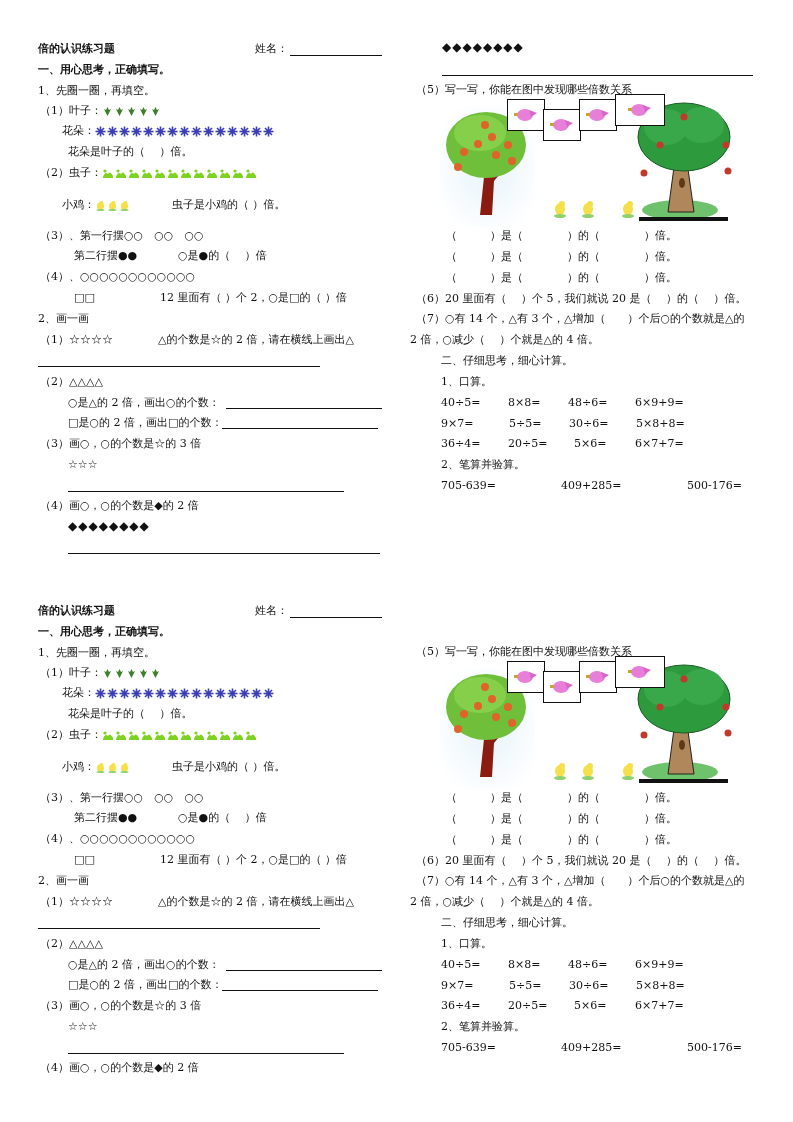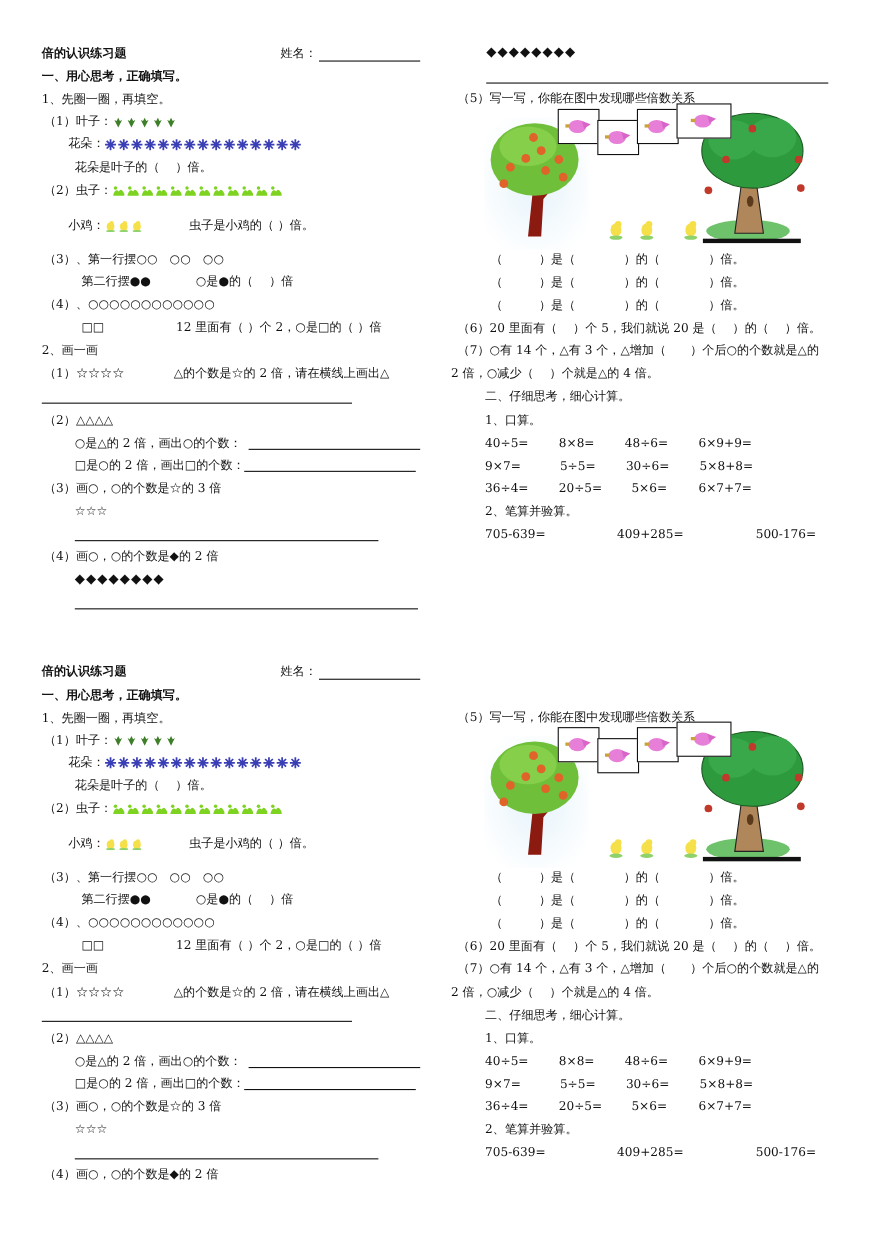--- a/index.html
+++ b/index.html
@@ -1,20 +1,20 @@
 <!DOCTYPE html>
 <html><head>
 <meta charset="utf-8">
 <style>
   html, body { margin:0; padding:0; background:#ffffff; }
   body { width:793px; height:1122px; position:relative; overflow:hidden;
          font-family:"DejaVu Serif","Liberation Serif",serif; color:#111; }
   .sheet { position:absolute; left:0; width:793px; height:562px; }
   .abs { position:absolute; white-space:nowrap; font-size:11px; line-height:14px; }
-  .bold { font-weight:bold; font-family:Liberation Sans, sans-serif; }
+  .bold { font-weight:bold; font-family:Liberation Mono, monospace; }
   .uline { position:absolute; border-bottom:1px solid #111; height:0; }
   .icons { display:inline-flex; gap:1px; vertical-align:middle; }
   .leaf { display:inline-block; width:11px; height:11px; }
   .flower { display:inline-block; width:11px; height:11px; }
   .bug { display:inline-block; width:12px; height:11px; }
   .chick { display:inline-block; width:11px; height:11px; }
   .diamonds { letter-spacing:1px; font-size:12px; }
   .scene { position:absolute; }
   .bird-box { position:absolute; width:36px; height:30px; border:1px solid #111; background:#fff; display:flex; align-items:center; justify-content:center; }
 </style>

